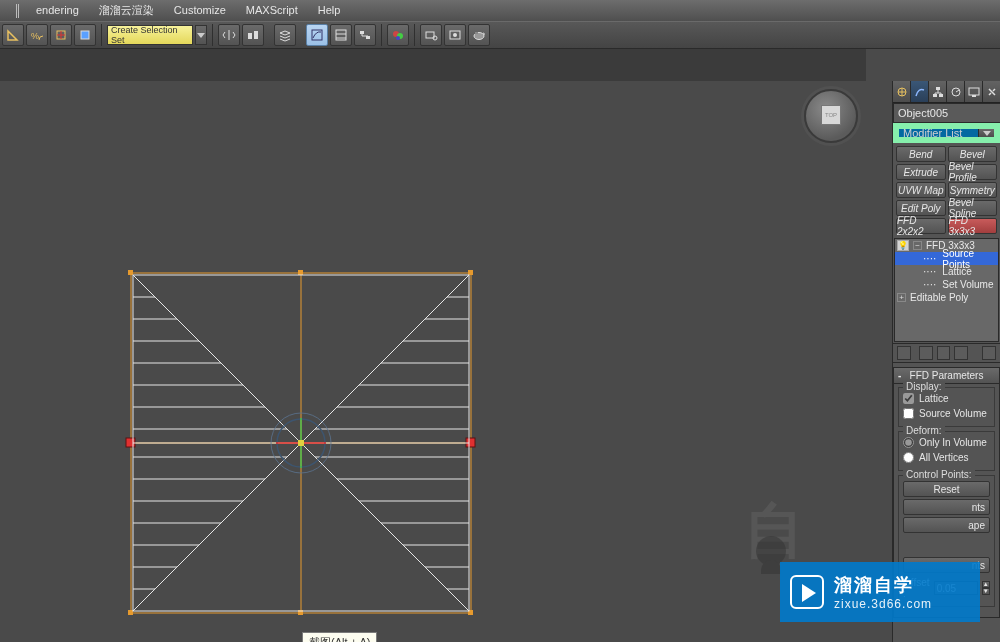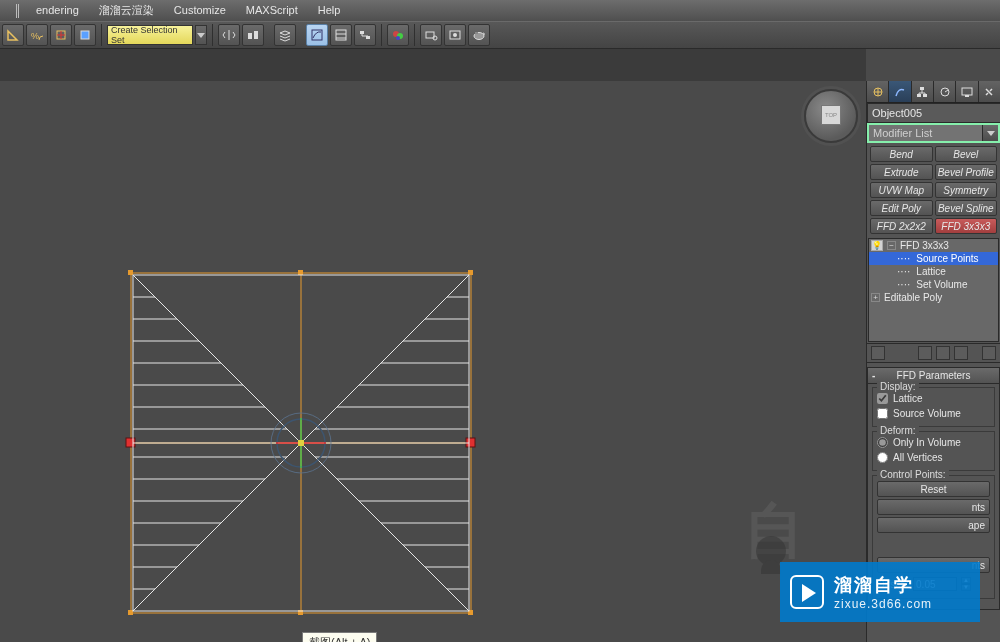--- a/index.html
+++ b/index.html
@@ -26,28 +26,28 @@
 
   
   .navcube { position:absolute; right:8px; top:8px; width:54px; height:54px; }
   .navcube .ring { position:absolute; inset:0; border-radius:50%; background:radial-gradient(circle at 40% 35%, #8a8a8a, #5b5b5b 70%); border:2px solid #3a3a3a; box-shadow:0 0 0 3px #515151;}
   .navcube .cube { position:absolute; left:17px; top:16px; width:20px; height:20px; background:#d8d8d8; border:1px solid #777; font-size:6px; color:#888; display:flex;align-items:center;justify-content:center;}
 
   
   .tooltip { position:absolute; left:302px; top:551px; background:#fdfdf0; border:1px solid #7a7a7a; color:#333; font-size:11px; padding:2px 6px; }
 
   
-  .cmdpanel { position:absolute; right:0; top:32px; width:134px; bottom:0; background:#545454; border-left:1px solid #2a2a2a; }
+  .cmdpanel { position:absolute; right:0; top:32px; width:108px; bottom:0; background:#545454; border-left:1px solid #2a2a2a; }
   .tabrow { height:22px; display:flex; background:#3f3f3f; border-bottom:1px solid #222;}
   .tabrow .tab { flex:1; border-right:1px solid #2a2a2a; display:flex;align-items:center;justify-content:center; cursor:pointer; background:linear-gradient(#636363,#4c4c4c);}
   .tabrow .tab:last-child { border-right:none;}
   .tabrow .tab.sel { background:linear-gradient(#3a5777,#2a3f58); }
   .objname { position:relative; height:20px; display:flex; }
   .objname input { flex:1; height:20px; background:#5a5a5a; border:1px solid #2a2a2a; color:#e6e6e6; font-size:11px; padding-left:4px; }
-  .modlist { height:20px; background:#737373; border:2px solid #86efac; display:flex; align-items:center; padding-left:4px; position:relative; }
+  .modlist { height:20px; background:#0369a1; border:6px solid #86efac; display:flex; align-items:center; padding-left:4px; position:relative; }
   .modlist .dd { position:absolute; right:0; top:0; width:16px; height:100%; background:linear-gradient(#6a6a6a,#4c4c4c); border-left:1px solid #2a2a2a; display:flex;align-items:center;justify-content:center;}
   .btngrid { padding:3px; display:grid; grid-template-columns:1fr 1fr; gap:2px; background:#545454;}
   .mbtn { height:16px; background:linear-gradient(#6a6a6a,#535353); border:1px solid #333; border-radius:2px; font-size:10px; color:#e6e6e6; display:flex;align-items:center;justify-content:center; cursor:pointer;font-style:italic;}
   .mbtn.red { background:linear-gradient(#c85b5b,#a23e3e); }
   .stack { margin:1px; height:104px; background:#686868; border:1px solid #2a2a2a; overflow:hidden; }
   .stackrow { height:13px; display:flex; align-items:center; font-size:10px; color:#e8e8e8; padding-left:2px; }
   .stackrow.sel { background:#3468d8; color:#fff;}
   .stackrow .eye { width:12px; height:11px; border:1px solid #aaa; background:#d4d4d4; margin-right:4px; font-size:8px; color:#333; display:flex;align-items:center;justify-content:center;}
   .stackrow .pm { width:9px; height:9px; border:1px solid #888; margin-right:4px; font-size:8px; line-height:7px; text-align:center; color:#ddd;}
   .stacktools { height:20px; display:flex; align-items:center; gap:4px; padding:0 4px; border-top:1px solid #2a2a2a; border-bottom:1px solid #2a2a2a;}

